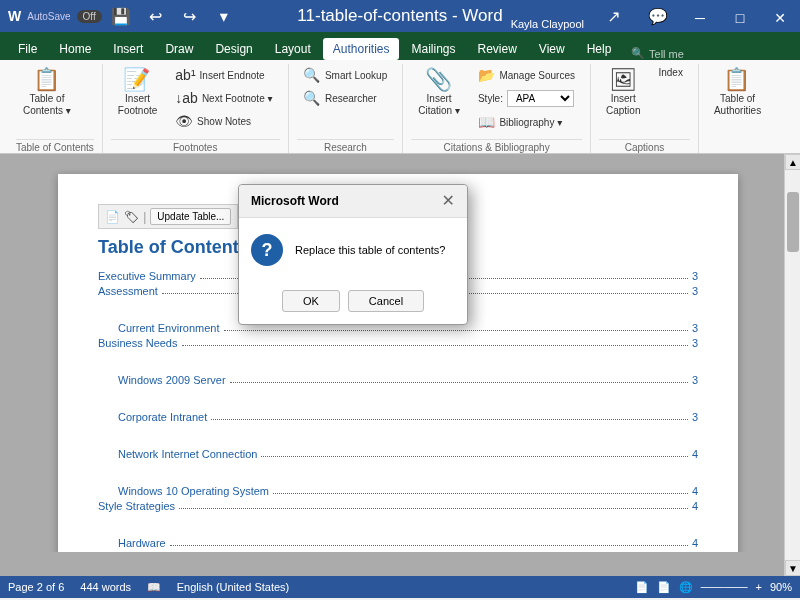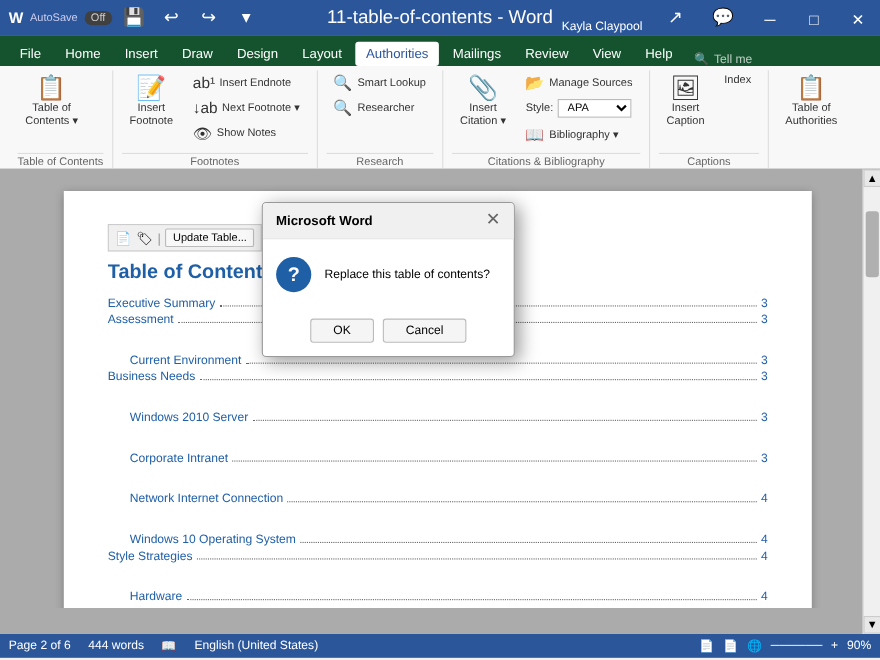--- a/index.html
+++ b/index.html
@@ -493,21 +493,21 @@
           <span>Current Environment</span>
           <span class="dots"></span>
           <span>3</span>
         </div>
         <div class="toc-entry toc-l1">
           <span>Business Needs</span>
           <span class="dots"></span>
           <span>3</span>
         </div>
         <div class="toc-entry toc-l2">
-          <span>Windows 2010 Server</span>
+          <span>Windows 2009 Server</span>
           <span class="dots"></span>
           <span>3</span>
         </div>
         <div class="toc-entry toc-l2">
           <span>Corporate Intranet</span>
           <span class="dots"></span>
           <span>3</span>
         </div>
         <div class="toc-entry toc-l2">
           <span>Network Internet Connection</span>

